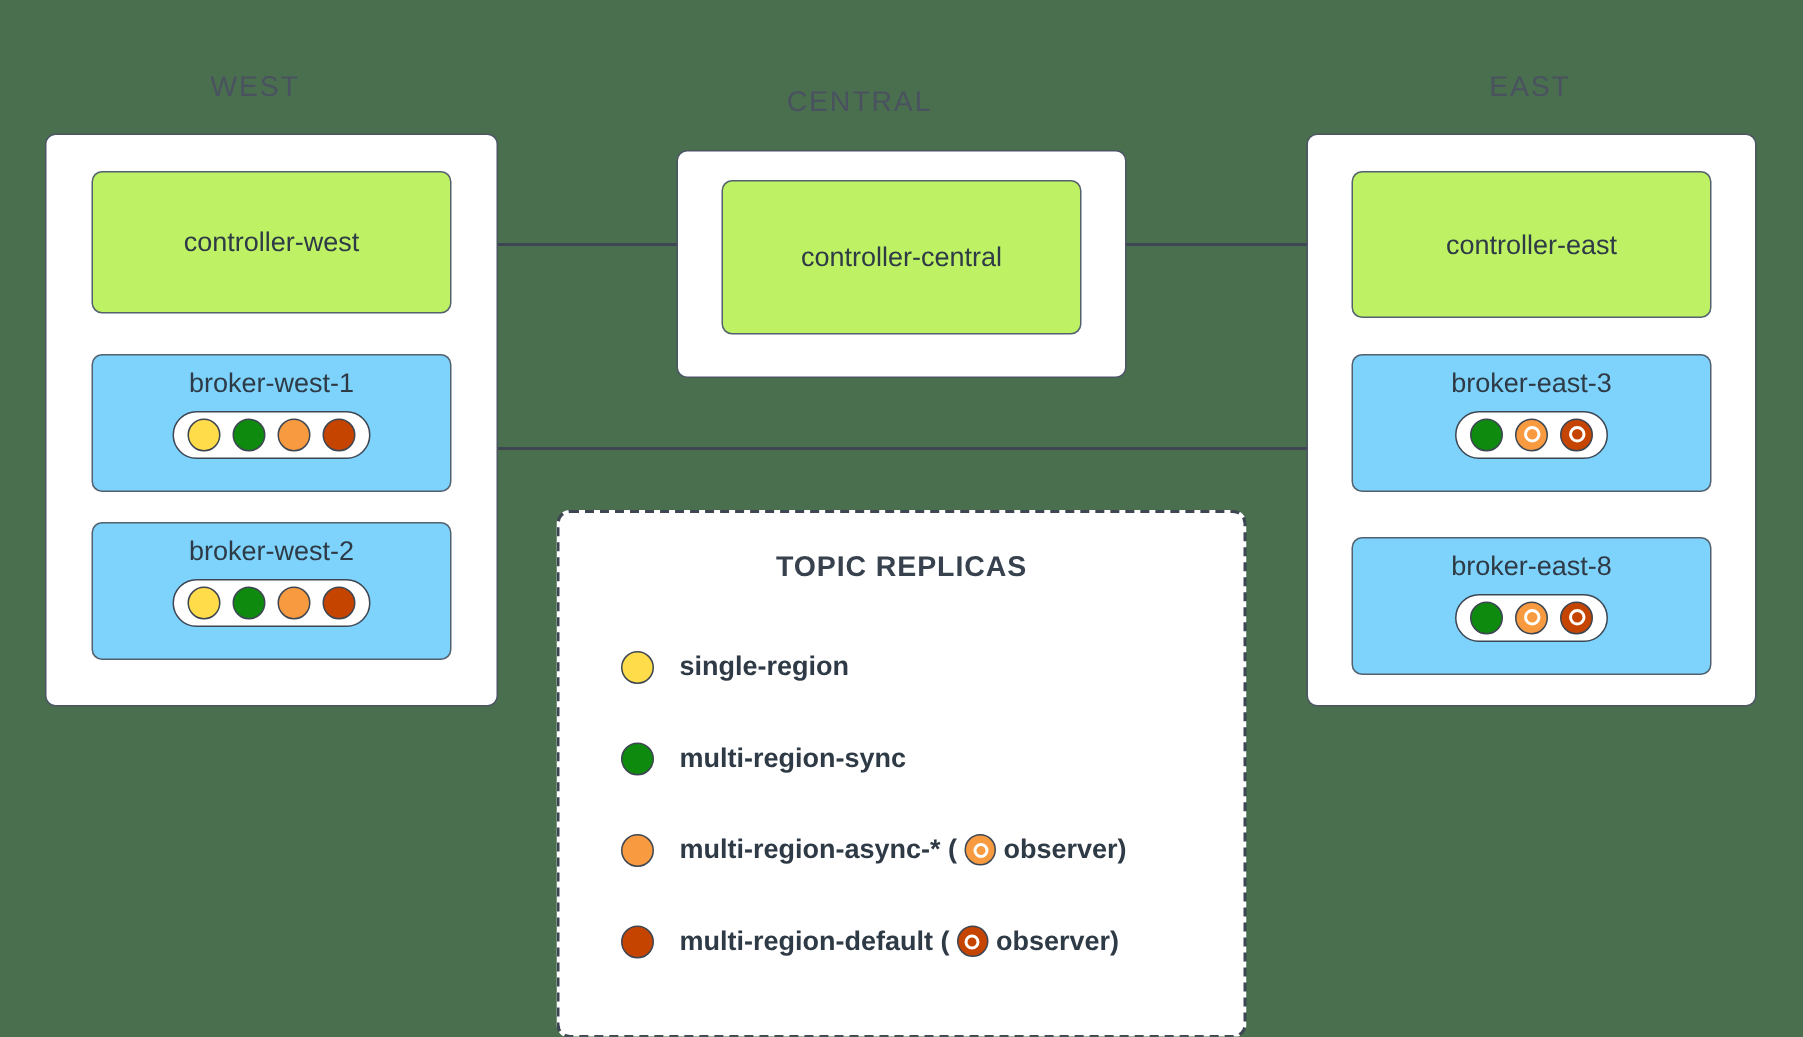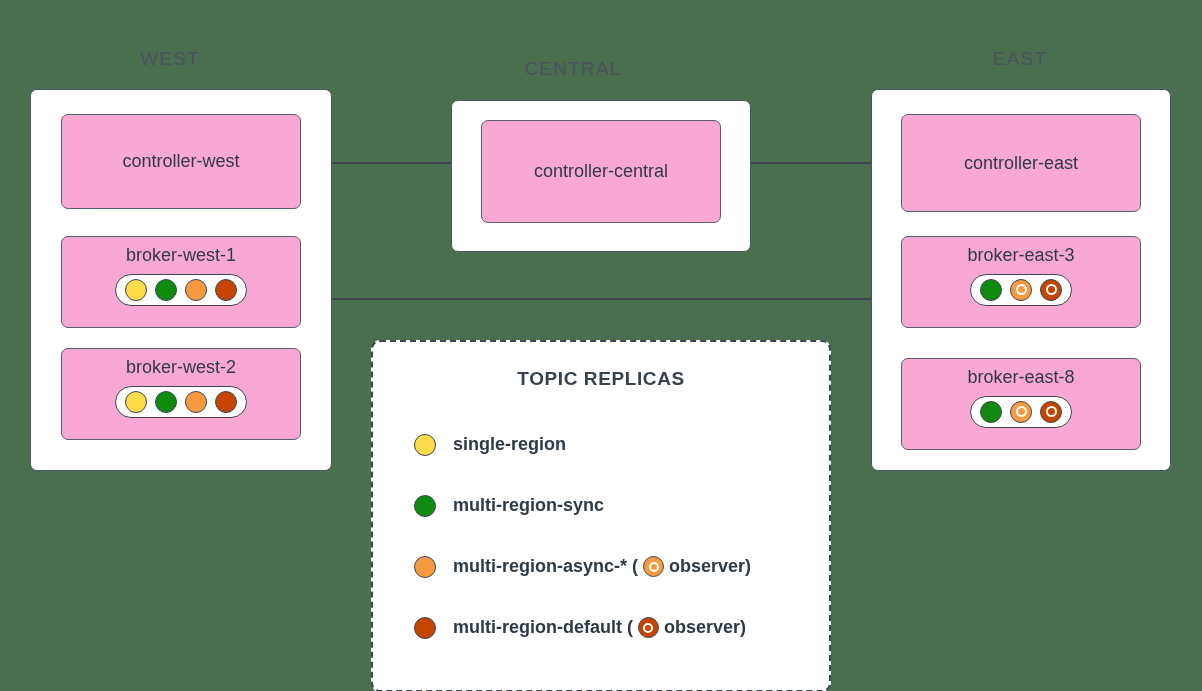--- a/index.html
+++ b/index.html
@@ -47,35 +47,35 @@
     position: absolute;
     background: #ffffff;
     border: 1.6px solid #4b5563;
     border-radius: 7px;
     box-sizing: border-box;
   }
 
   
   .controller {
     position: absolute;
-    background: #f9a8d4;
+    background: #bef264;
     border: 1.4px solid #53616e;
     border-radius: 7px;
     box-sizing: border-box;
     display: flex;
     align-items: center;
     justify-content: center;
     color: #2e3a45;
     font-size: 18px;
   }
 
   
   .broker {
     position: absolute;
-    background: #f9a8d4;
+    background: #7dd3fc;
     border: 1.4px solid #53616e;
     border-radius: 7px;
     box-sizing: border-box;
     display: flex;
     flex-direction: column;
     align-items: center;
     justify-content: flex-start;
     padding-top: 9px;
     color: #2e3a45;
     font-size: 18px;

